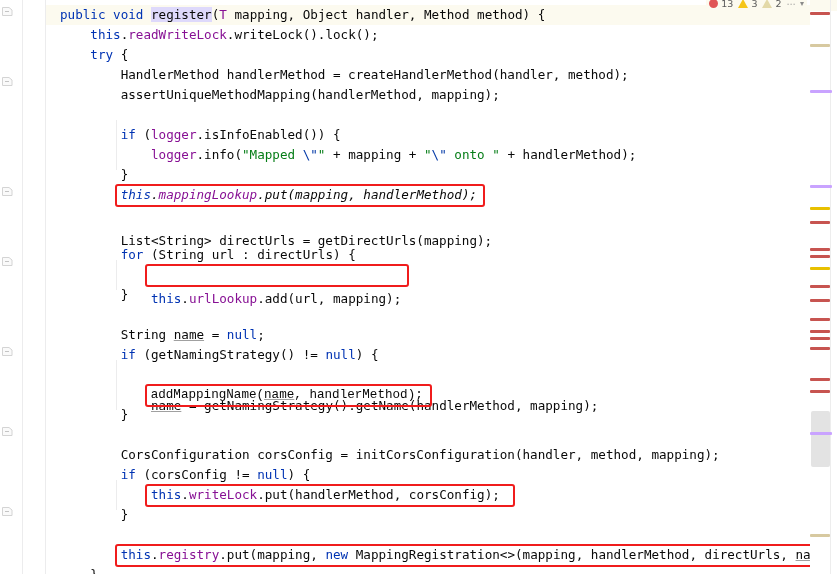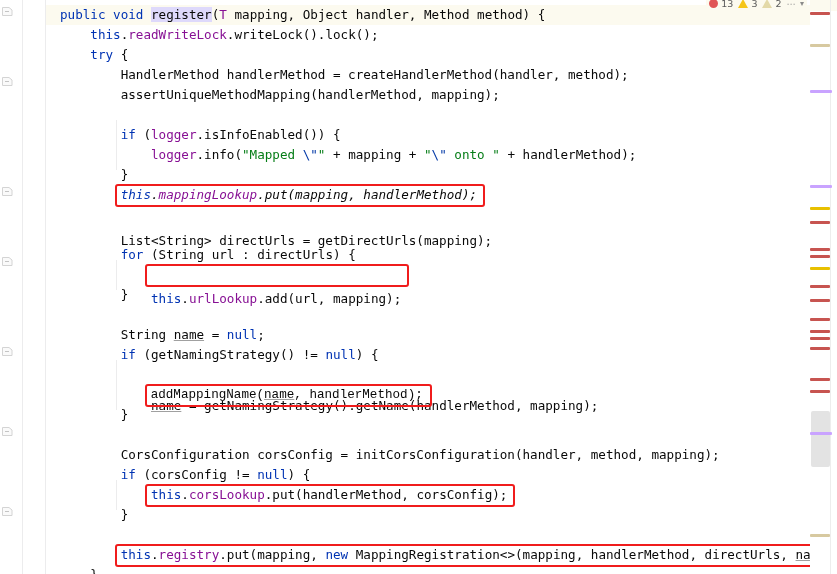--- a/index.html
+++ b/index.html
@@ -158,21 +158,21 @@
         <div class="line" style="top: 285px;"><span class="code-text" style="left: 14px;">        }</span></div>
         <div class="line" style="top: 305px;"><span class="code-text" style="left: 14px;"></span></div>
         <div class="line" style="top: 325px; text-align: center;"><span class="code-text" style="left: 14px;">        String <span class="lv">name</span> = <span class="kw">null</span>;</span></div>
         <div class="line" style="top: 345px;"><span class="code-text" style="left: 14px;">        <span class="kw">if</span> (getNamingStrategy() != <span class="kw">null</span>) {</span></div>
         <div class="line" style="top: 368px; margin-top: 28px;"><span class="code-text" style="left: 14px;">            <span class="lv">name</span> = getNamingStrategy().getName(handlerMethod, mapping);</span></div>
         <div class="line" style="top: 385px;"><span class="code-text" style="left: 14px; font-family: Liberation Mono, monospace;">            addMappingName(<span class="lv">name</span>, handlerMethod);</span></div>
         <div class="line" style="top: 405px;"><span class="code-text" style="left: 14px;">        }</span></div>
         <div class="line" style="top: 425px;"><span class="code-text" style="left: 14px;"></span></div>
         <div class="line" style="top: 445px;"><span class="code-text" style="left: 14px;">        CorsConfiguration corsConfig = initCorsConfiguration(handler, method, mapping);</span></div>
         <div class="line" style="top: 465px;"><span class="code-text" style="left: 14px;">        <span class="kw">if</span> (corsConfig != <span class="kw">null</span>) {</span></div>
-        <div class="line" style="top: 485px;"><span class="code-text" style="left: 14px;">            <span class="kw">this</span>.<span class="fld">corsLookup</span>.put(handlerMethod, corsConfig);</span></div>
+        <div class="line" style="top: 485px;"><span class="code-text" style="left: 14px;">            <span class="kw">this</span>.<span class="fld">writeLock</span>.put(handlerMethod, corsConfig);</span></div>
         <div class="line" style="top: 505px;"><span class="code-text" style="left: 14px;">        }</span></div>
         <div class="line" style="top: 525px;"><span class="code-text" style="left: 14px;"></span></div>
         <div class="line" style="top: 545px;"><span class="code-text" style="left: 14px;">        <span class="kw">this</span>.<span class="fld">registry</span>.put(mapping, <span class="kw">new</span> MappingRegistration&lt;&gt;(mapping, handlerMethod, directUrls, <span class="lv">name</span>));</span></div>
         <div class="line" style="top: 565px;"><span class="code-text" style="left: 14px;">    }</span></div>
       </div>
     <div id="boxes">
         <div class="redbox" style="top: 184px; left: 68.64px; width: 366.26px; height: 19px;"></div>
         <div class="redbox" style="top: 264px; left: 98.96px; width: 260.14px; height: 19px;"></div>
         <div class="redbox" style="top: 384px; left: 98.96px; width: 282.88px; height: 19px;"></div>
         <div class="redbox" style="top: 484px; left: 98.96px; width: 366.26px; height: 19px;"></div>

